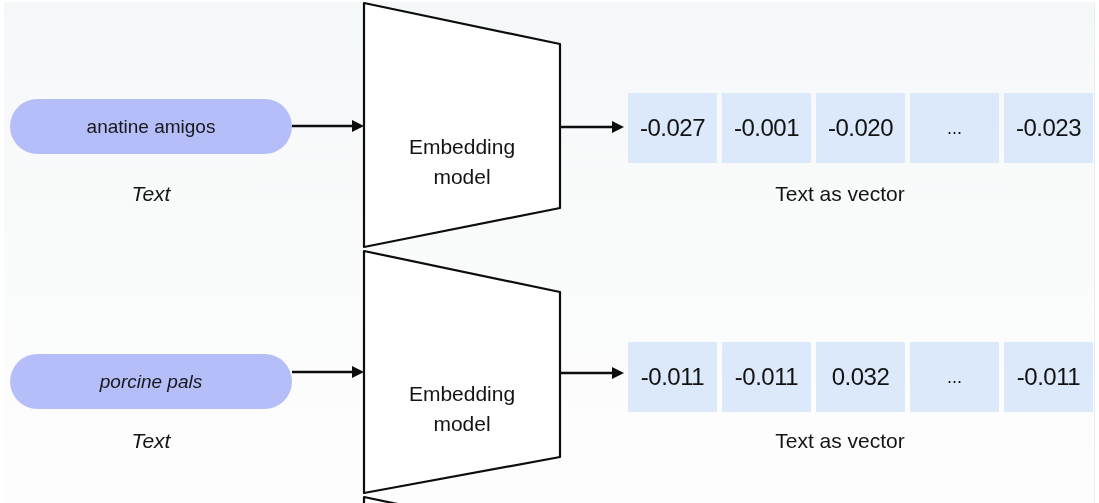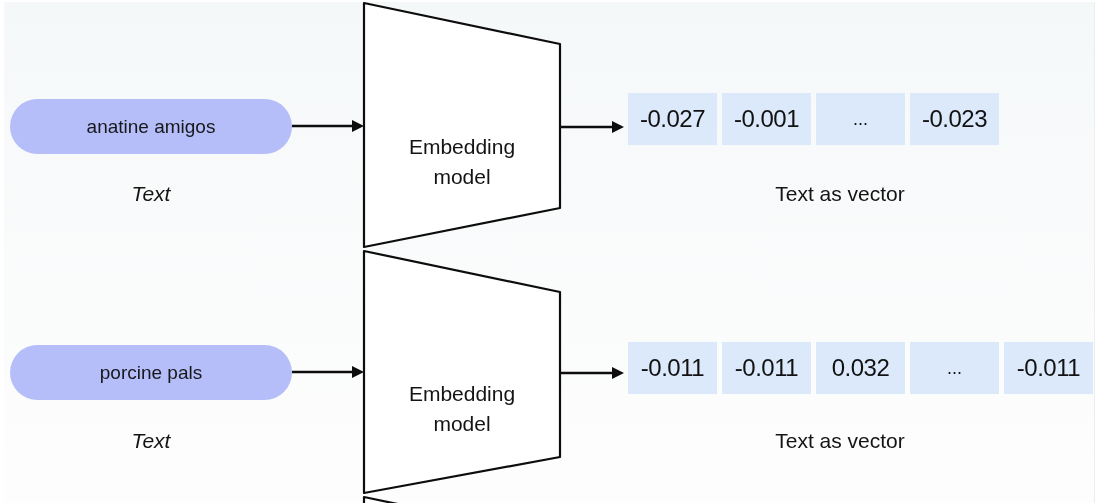--- a/index.html
+++ b/index.html
@@ -15,21 +15,21 @@
   .card{
     position:absolute; left:4px; top:2px; width:1090px; height:501px;
     background:linear-gradient(180deg, var(--bg_top) 0%, var(--bg_bottom) 90%);
     border-right:1px solid #ebedee;
   }
   .pill{
     position:absolute; left:10px; width:282px; height:55px; border-radius:28px;
     background:var(--pill); display:flex; align-items:center; justify-content:center;
     font-size:19px; color:#17181c;
   }
-  .pill.row1{top:99px;} .pill.row2{top:345px;}
+  .pill.row1{top:99px;} .pill.row2{top:354px;font-style:italic;}
   .small-label{
     position:absolute; font-size:21px; text-align:center; color:#141414;
   }
   .text-label{left:10px; width:282px;font-style:italic;}
   .text-label.row1{top:182px;} .text-label.row2{top:429px;}
   .vector-label{left:690px; width:300px;}
   .vector-label.row1{top:182px;} .vector-label.row2{top:429px;}
   .arrow{position:absolute; color:var(--stroke); display:block;}
   .arrow.a1.row1{left:292px; top:119px;}
   .arrow.a2.row1{left:560px; top:120px;}
@@ -41,21 +41,21 @@
   .model-label{
     position:absolute; left:392px; width:140px; text-align:center;
     font-size:21px; line-height:30px; color:#141414;margin-top:35px;
   }
   .model-label.row1{top:97px;} .model-label.row2{top:344px;}
   .cells{
     position:absolute; left:628px; display:flex; gap:5px;
   }
   .cells.row1{top:93px;} .cells.row2{top:342px;}
   .cell{
-    width:89px; height:52px; background:var(--cell);
+    width:89px; height:70px; background:var(--cell);
     display:flex; align-items:center; justify-content:center;
     font-size:24px; color:#121212; letter-spacing:-0.5px;
   }
   .cell.ellipsis{font-size:18px; letter-spacing:0;}
 </style>
 </head>
 <body>
 
 <div class="canvas">
   <div class="card"></div>
@@ -76,20 +76,21 @@
   <div class="model-label row1">Embedding model</div>
 
   <svg class="arrow a2 row1" width="64" height="14" viewBox="0 0 64 14">
     <line x1="0" y1="7" x2="53" y2="7" stroke="currentColor" stroke-width="2.5"></line>
     <polygon points="52,1 64,7 52,13" fill="currentColor"></polygon>
   </svg>
 
   <div class="cells row1">
     <div class="cell">-0.027</div>
     <div class="cell">-0.001</div>
+    <div class="cell">-0.020</div>
     <div class="cell ellipsis">...</div>
     <div class="cell">-0.023</div>
   </div>
   <div class="small-label vector-label row1">Text as vector</div>
 
   <div class="pill row2">
     <span>porcine pals</span>
   </div>
   <div class="small-label text-label row2">Text</div>
 

